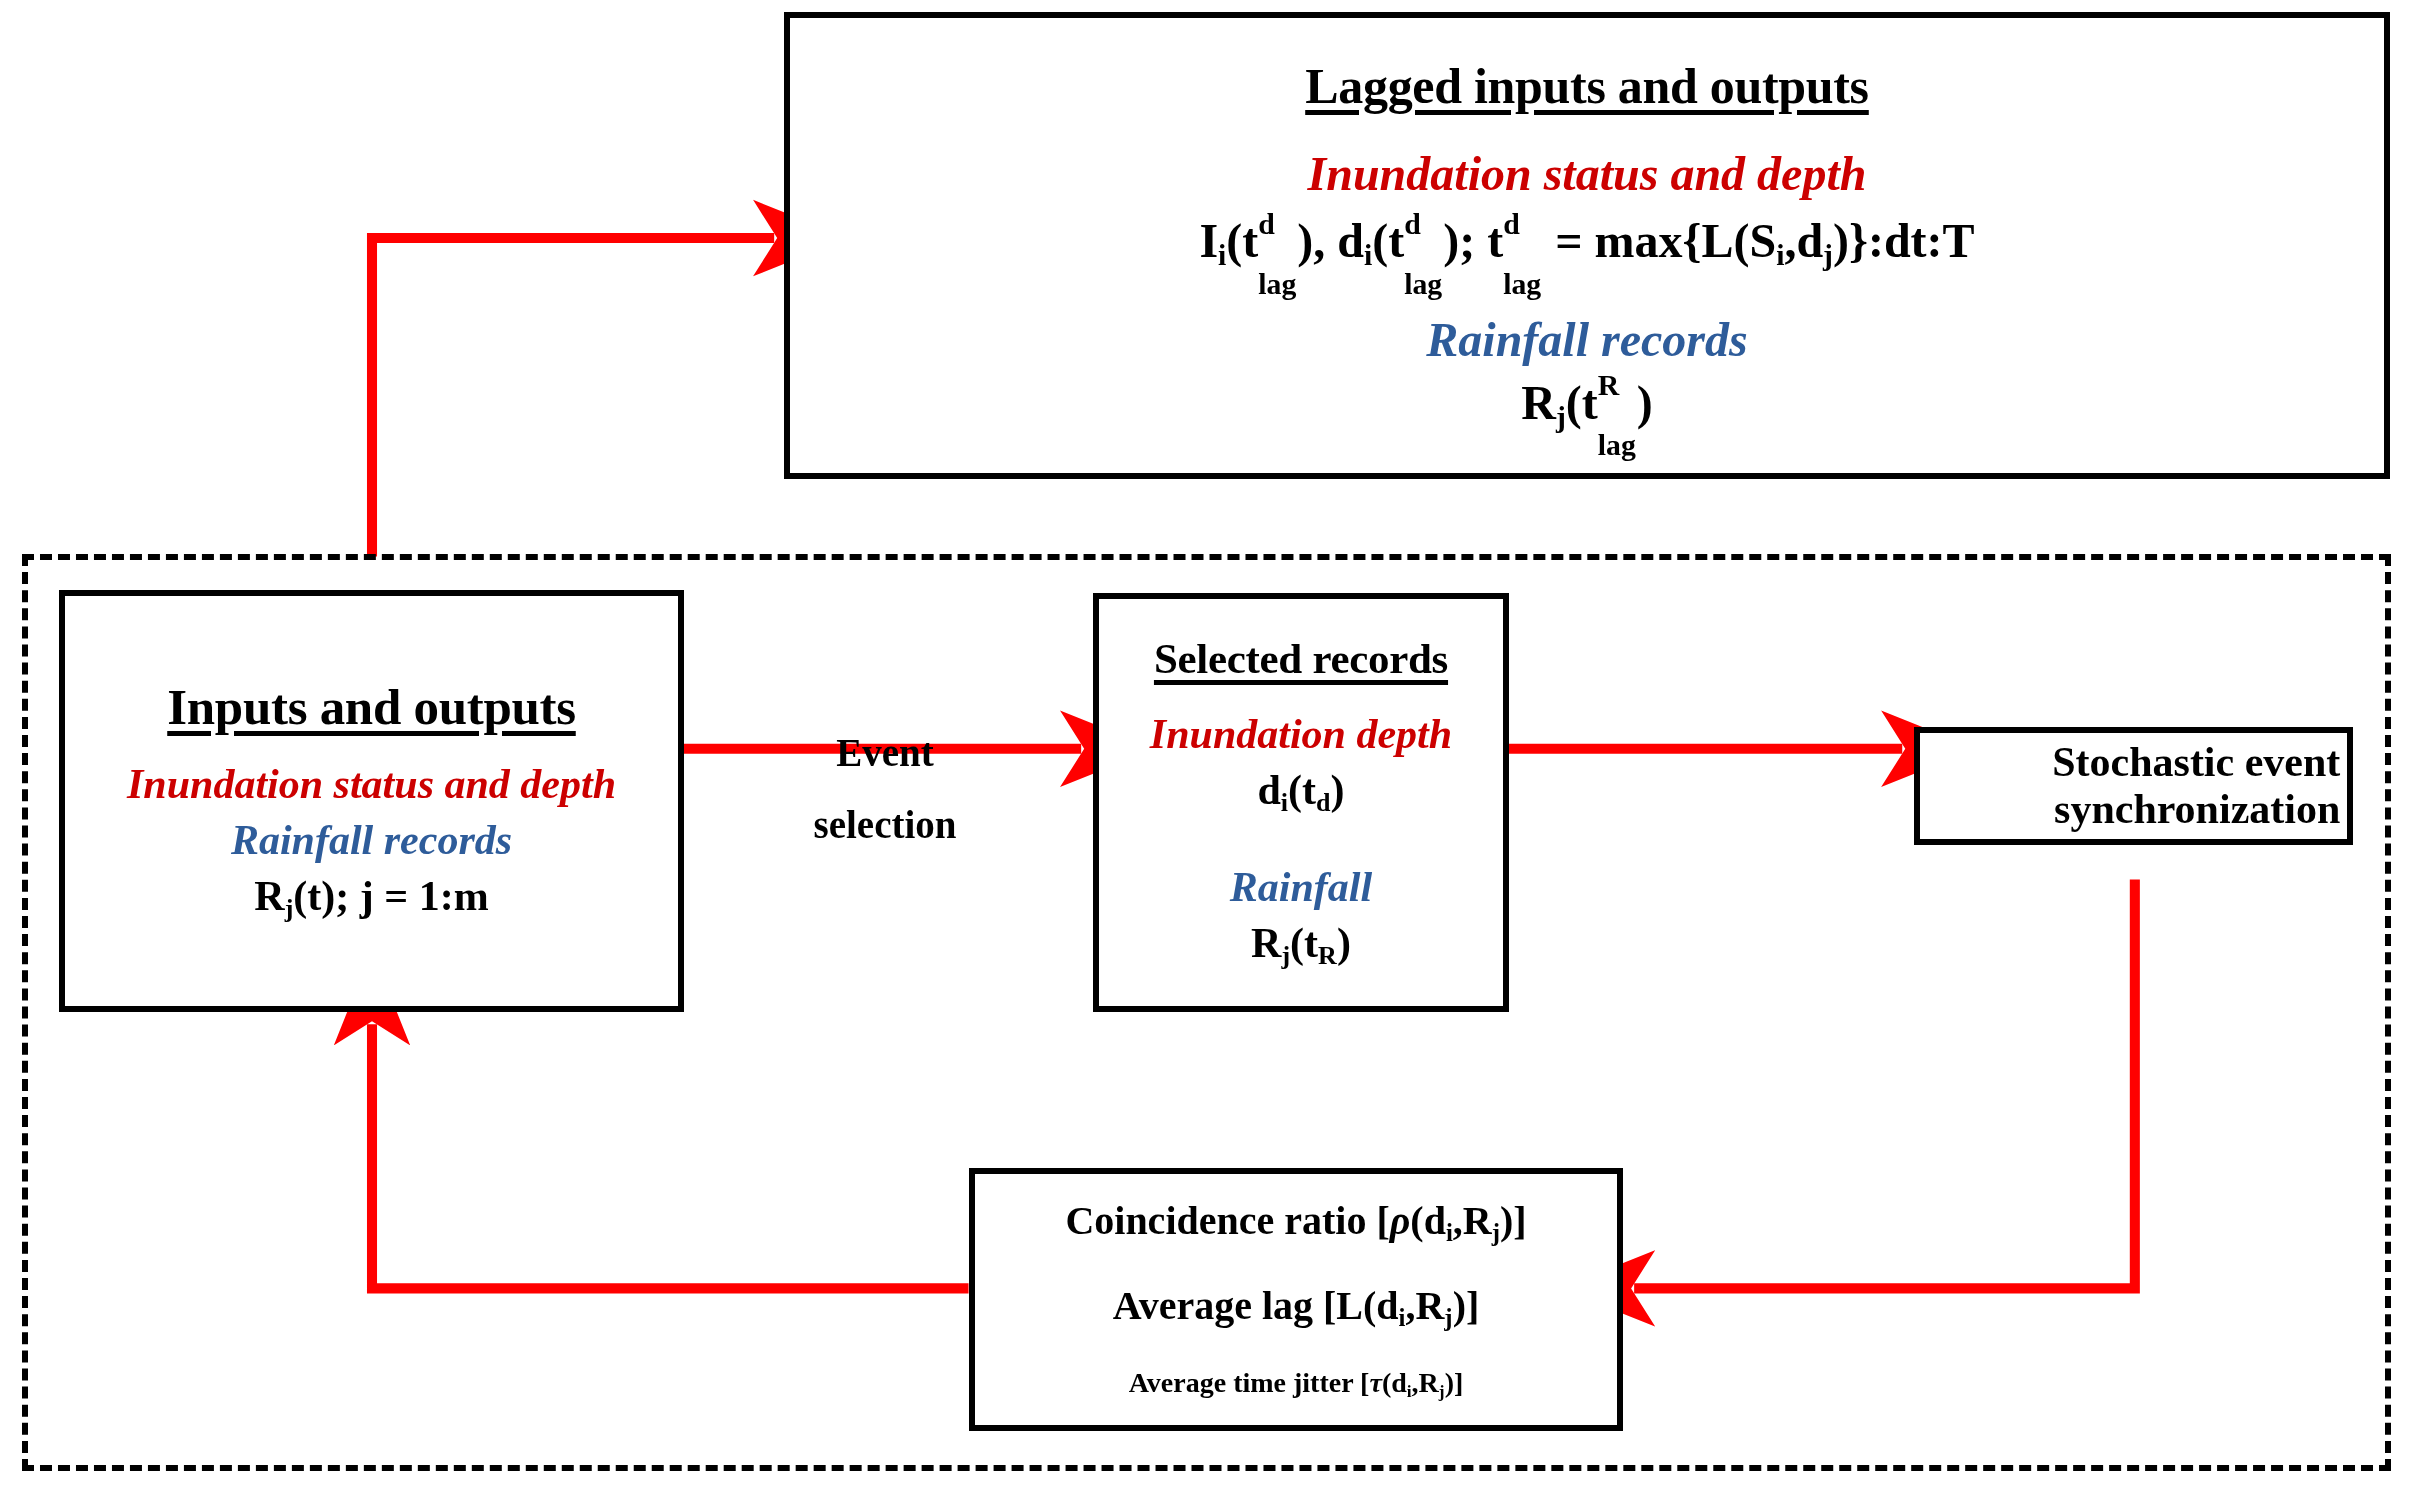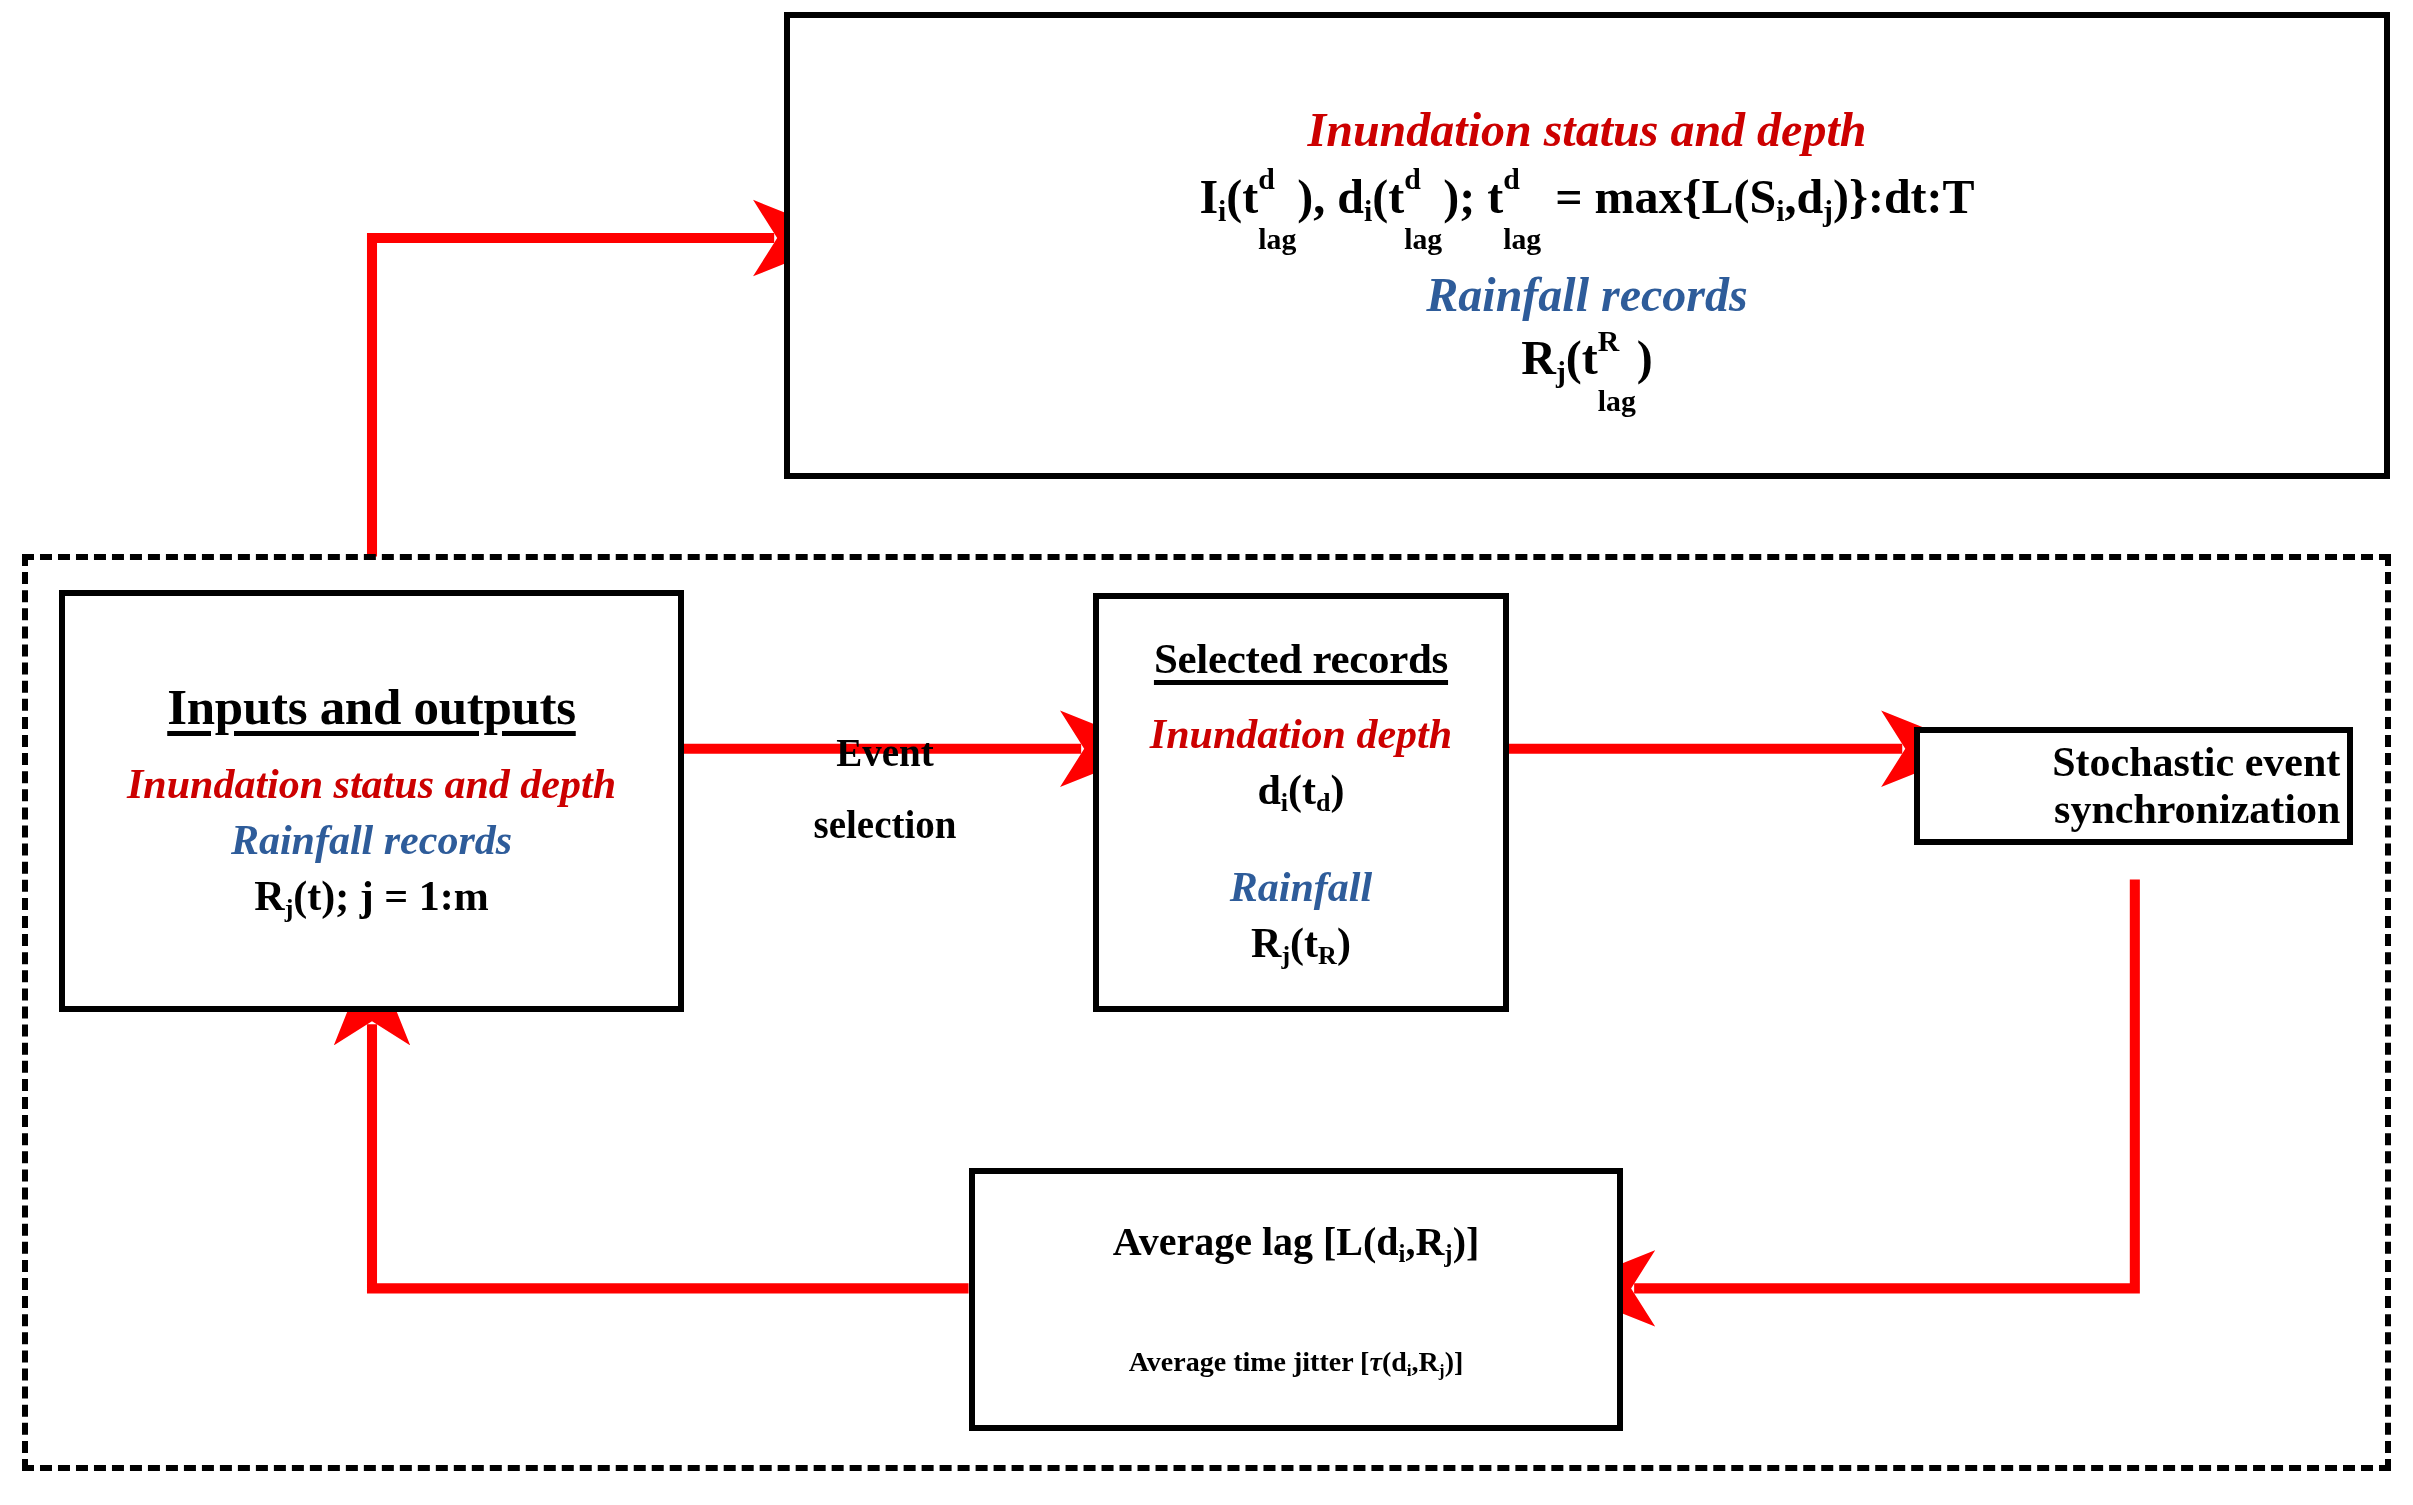--- a/index.html
+++ b/index.html
@@ -105,20 +105,21 @@
     <path d="M2250,1117 L2838,1117" fill="none" stroke="#FF0000" stroke-width="15" marker-end="url(#ah-r)"></path>
 
     <path d="M3185,1312 L3185,1922 L2438,1922" fill="none" stroke="#FF0000" stroke-width="15" marker-end="url(#ah-l)"></path>
 
     <path d="M1445,1922 L555,1922 L555,1528" fill="none" stroke="#FF0000" stroke-width="15" marker-end="url(#ah-u)"></path>
   </svg>
 
   <div class="dashed-region" style="left:21.5px;top:554px;width:2369px;height:917px;"></div>
 
   <div class="box" style="left:784px;top:12px;width:1606px;height:467px;padding:9.4px 13.4px;">
+    <div class="hdr" style="font-size:50px;margin-bottom:31px;">Lagged inputs and outputs</div>
 
     <div class="red-title" style="font-size:48px;margin-bottom:12px;">Inundation status and depth</div>
 
     <div class="formula" style="font-size:48px;margin-bottom:39px;">
       I<sub>i</sub>(t<span class="supsub"><i class="up">d</i><i class="dn">lag</i></span><span style="display:inline-block;width:39px"></span>),
       d<sub>i</sub>(t<span class="supsub"><i class="up">d</i><i class="dn">lag</i></span><span style="display:inline-block;width:39px"></span>);
       t<span class="supsub"><i class="up">d</i><i class="dn">lag</i></span><span style="display:inline-block;width:40px"></span>
       = max{L(S<sub>i</sub>,d<sub>j</sub>)}:dt:T
     </div>
 
@@ -158,20 +159,23 @@
     </div>
   </div>
 
   <div class="box" style="left:1914px;top:727px;width:439px;height:118px;padding:2.7px 6.7px;align-items:flex-end;">
     <div style="font-size:42px;font-weight:bold;line-height:1.12;">Stochastic event</div>
     <div style="font-size:42px;font-weight:bold;line-height:1.12;">synchronization</div>
   </div>
 
   <div class="box" style="left:969px;top:1168px;width:654px;height:263px;padding:5.4px 8px;justify-content:space-around;">
     <div class="formula" style="font-size:40px;">
+      Coincidence ratio [<span style="font-style:italic;">ρ</span>(d<sub>i</sub>,R<sub>j</sub>)]
+    </div>
+    <div class="formula" style="font-size:40px;">
       Average lag [L(d<sub>i</sub>,R<sub>j</sub>)]
     </div>
     <div class="formula" style="font-size:28px;">
       Average time jitter [<span style="font-style:italic;">τ</span>(d<sub>i</sub>,R<sub>j</sub>)]
     </div>
   </div>
 
   <div class="plainlabel" style="left:751px;top:731px;width:268px;font-size:39px;">
     <div style="margin-bottom:28px;">Event</div>
     <div>selection</div>

